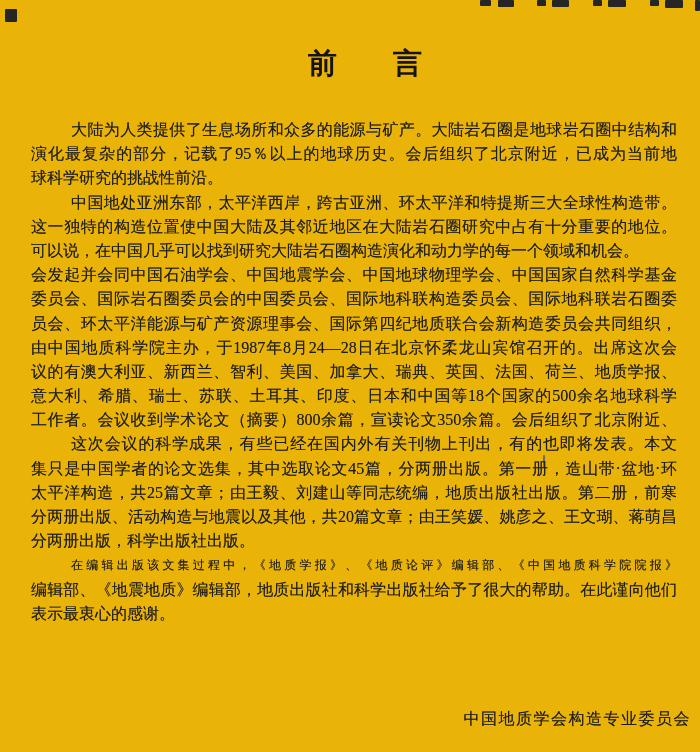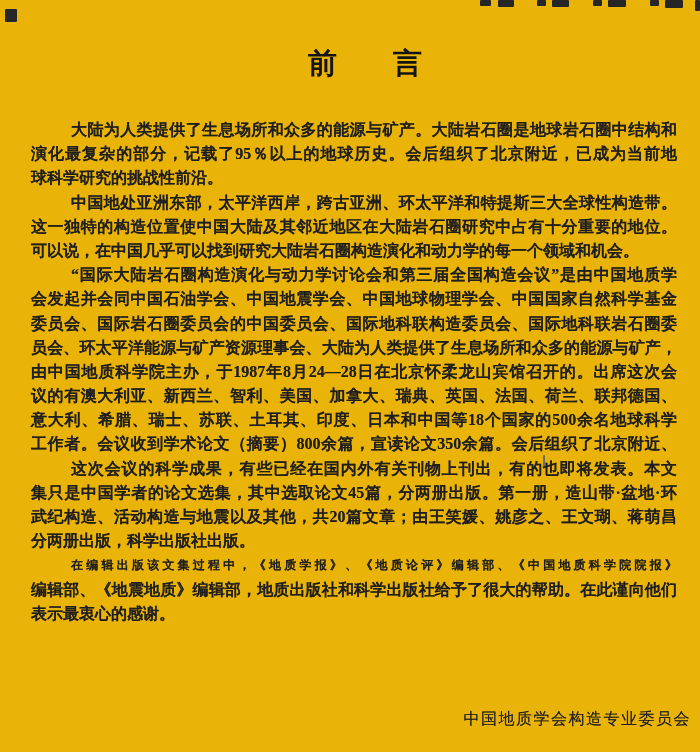--- a/index.html
+++ b/index.html
@@ -29,21 +29,20 @@
     position:absolute;left:31px;top:118px;width:646px;
     font-size:16px;line-height:24.2px;color:#1e1e1e;
     font-feature-settings:"halt" 1;
     text-shadow:0 0 .5px rgba(20,20,20,.55);
   }
   .line{
     height:24.2px;
     text-align:justify;
     text-align-last:justify;
     white-space:normal;
-    font-weight:bold;
   }
   .line.para-end{text-align-last:left;}
   .line.indent{text-indent:40px;}
   .line.tight{font-size:12px;}
   
   .signature{
     position:absolute;top:709px;right:57px;
     font-size:16px;letter-spacing:1.5px;color:#1e1e1e;
     text-shadow:0 0 .5px rgba(20,20,20,.55);
   }
@@ -69,31 +68,31 @@
     <span>前</span><span class="t2">言</span>
   </div>
 
   <div class="content">
       <div class="line indent">大陆为人类提供了生息场所和众多的能源与矿产。大陆岩石圈是地球岩石圈中结构和</div>
       <div class="line">演化最复杂的部分，记载了95％以上的地球历史。会后组织了北京附近，已成为当前地</div>
       <div class="line para-end">球科学研究的挑战性前沿。</div>
       <div class="line indent">中国地处亚洲东部，太平洋西岸，跨古亚洲、环太平洋和特提斯三大全球性构造带。</div>
       <div class="line">这一独特的构造位置使中国大陆及其邻近地区在大陆岩石圈研究中占有十分重要的地位。</div>
       <div class="line para-end">可以说，在中国几乎可以找到研究大陆岩石圈构造演化和动力学的每一个领域和机会。</div>
-      <div class="line indent">“国际大陆岩石圈构造演化与动力学讨论会和第三届全国构造会议”是由中国地质学</div>
       <div class="line">会发起并会同中国石油学会、中国地震学会、中国地球物理学会、中国国家自然科学基金</div>
       <div class="line">委员会、国际岩石圈委员会的中国委员会、国际地科联构造委员会、国际地科联岩石圈委</div>
-      <div class="line">员会、环太平洋能源与矿产资源理事会、大陆为人类提供了生息场所和众多的能源与矿产，</div>
+      <div class="line">员会、环太平洋能源与矿产资源理事会、国际第四纪地质联合会新构造委员会共同组织，</div>
       <div class="line">由中国地质科学院主办，于1987年8月24—28日在北京怀柔龙山宾馆召开的。出席这次会</div>
-      <div class="line">议的有澳大利亚、新西兰、智利、美国、加拿大、瑞典、英国、法国、荷兰、联邦德国、</div>
+      <div class="line">议的有澳大利亚、新西兰、智利、美国、加拿大、瑞典、英国、法国、荷兰、地质学报、</div>
       <div class="line">意大利、希腊、瑞士、苏联、土耳其、印度、日本和中国等18个国家的500余名地球科学</div>
       <div class="line">工作者。会议收到学术论文（摘要）800余篇，宣读论文350余篇。会后组织了北京附近、</div>
       <div class="line indent">这次会议的科学成果，有些已经在国内外有关刊物上刊出，有的也即将发表。本文</div>
       <div class="line">集只是中国学者的论文选集，其中选取论文45篇，分两册出版。第一册，造山带·盆地·环</div>
-      <div class="line">武纪构造、活动构造与地震以及其他，共20篇文章；由王笑媛、姚彦之、王文瑚、蒋萌昌</div>
+      <div class="line">太平洋构造，共25篇文章；由王毅、刘建山等同志统编，地质出版社出版。第二册，前寒</div>
+      <div class="line">分两册出版、活动构造与地震以及其他，共20篇文章；由王笑媛、姚彦之、王文瑚、蒋萌昌</div>
       <div class="line para-end">分两册出版，科学出版社出版。</div>
       <div class="line indent tight">在编辑出版该文集过程中，《地质学报》、《地质论评》编辑部、《中国地质科学院院报》</div>
       <div class="line">编辑部、《地震地质》编辑部，地质出版社和科学出版社给予了很大的帮助。在此谨向他们</div>
       <div class="line para-end">表示最衷心的感谢。</div>
     </div>
 
   <div class="signature">中国地质学会构造专业委员会</div>
 
 </div>
 

